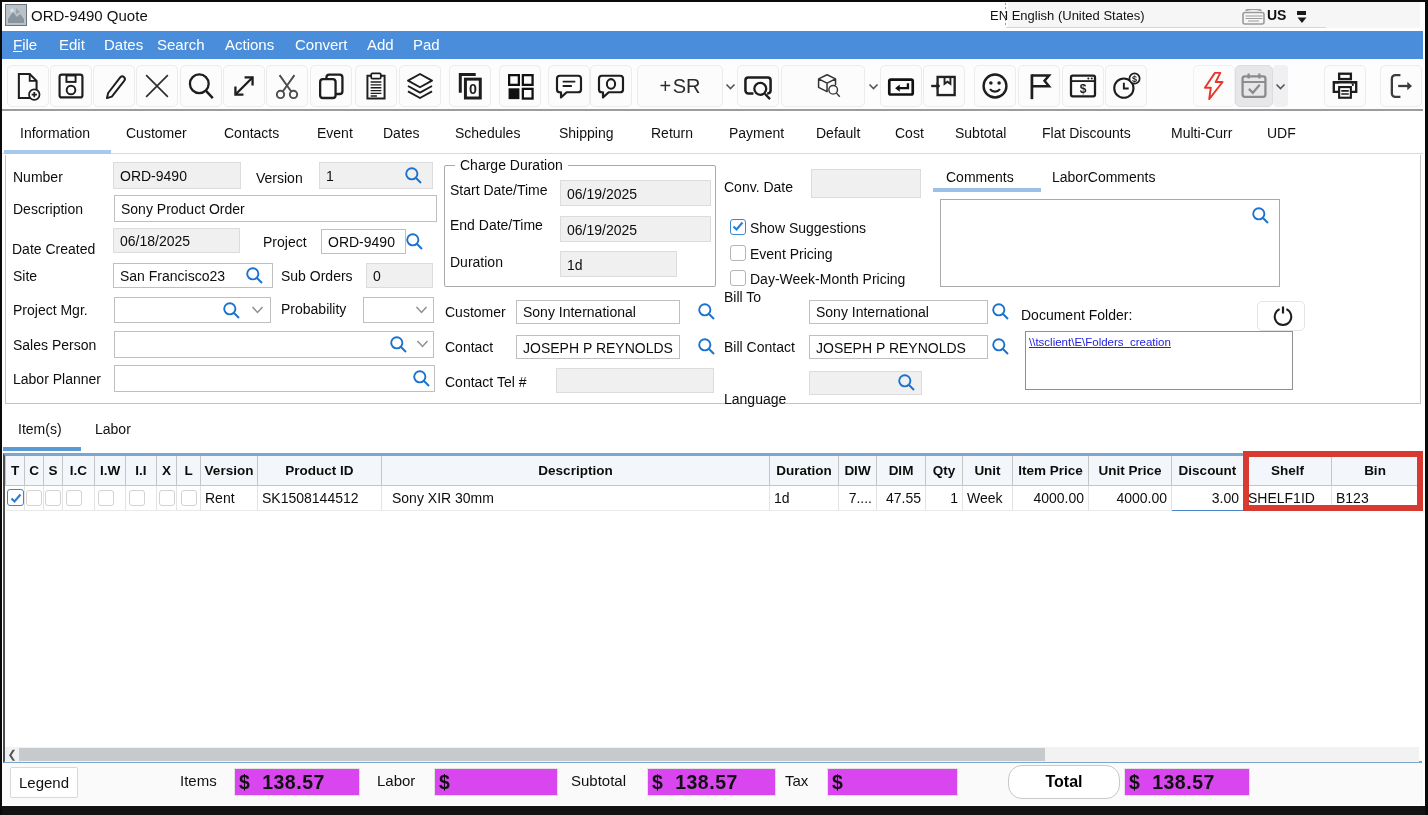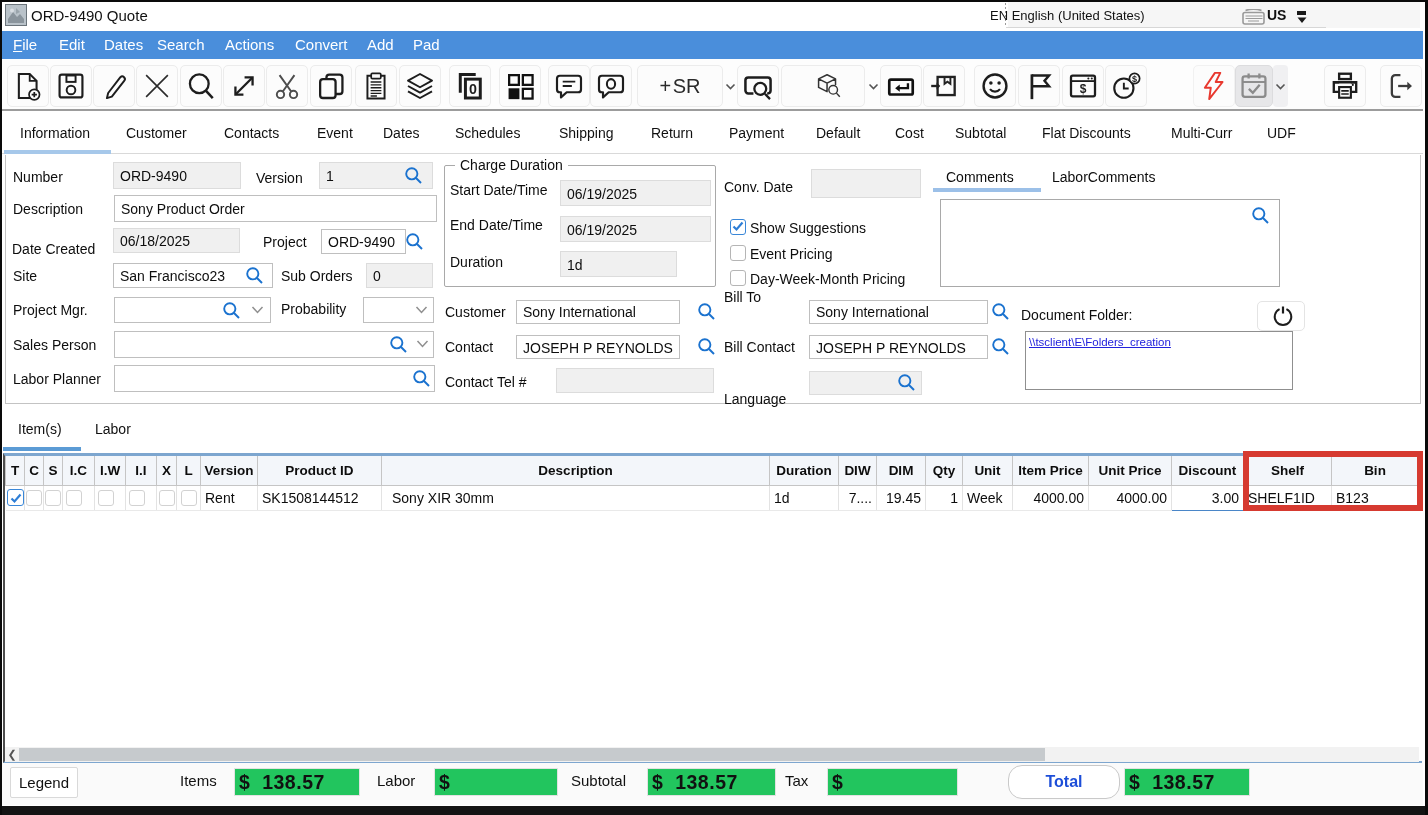--- a/index.html
+++ b/index.html
@@ -60,24 +60,24 @@
 #tbl td.num { text-align:right; }
 #redbox { left:1243px; top:451px; width:180px; height:60px; border:6px solid #d63a30; }
 .gridcb { position:relative; width:16px; height:16px; border-color:#d2d2d2; margin:0 auto; }
 #dcell { border:1.5px solid #4a86c8 !important; }
 
 #hscroll { left:5px; top:747px; width:1414px; height:15px; background:#f2f2f2; }
 #hthumb { left:14px; top:1px; width:1026px; height:13px; background:#c6cacd; }
 #harrow { left:0; top:0; width:14px; height:15px; color:#555; font-size:11px; text-align:center; line-height:15px; }
 
 #footer { left:0; top:763px; width:1423px; height:42px; background:#fafafa; }
-.ffield { position:absolute; top:5px; height:28px; background:#22c55e; border:1px solid #e2e2e2; font-size:19.5px; font-weight:bold; color:#111; padding:2px 0 0 4px; letter-spacing:0.5px; }
+.ffield { position:absolute; top:5px; height:28px; background:#d946ef; border:1px solid #e2e2e2; font-size:19.5px; font-weight:bold; color:#111; padding:2px 0 0 4px; letter-spacing:0.5px; }
 .flbl { position:absolute; top:9px; font-size:15px; color:#111; }
 #legendbtn { left:10px; top:4px; width:68px; height:31px; background:#fff; border:1px solid #d9d9d9; border-radius:2px; font-size:15px; text-align:center; line-height:29px; color:#111; }
-#totalbox { left:1008px; top:2px; width:112px; height:34px; background:#fff; border:1px solid #c9c9c9; border-radius:14px; font-size:16px; font-weight:bold; text-align:center; line-height:32px; color:#1d4ed8; }
+#totalbox { left:1008px; top:2px; width:112px; height:34px; background:#fff; border:1px solid #c9c9c9; border-radius:14px; font-size:16px; font-weight:bold; text-align:center; line-height:32px; color:#000000; }
 #blackbar { left:0px; top:806px; width:1428px; height:9px; background:#131313; }
 </style>
 </head>
 <body>
 <div id="win">
   <div id="titlebar" class="abs"></div>
   <div id="appicon" class="abs">
       <svg width="20" height="20" viewBox="0 0 20 20" style="position:absolute;left:0;top:0">
         <rect x="0" y="0" width="20" height="20" fill="#b9c2c9"></rect>
         <path d="M2 14 L7 7 L11 12 L14 9 L18 14 V18 H2 z" fill="#8a949c"></path>
@@ -529,21 +529,21 @@
               <div class="cb gridcb"></div>
             </td>
         <td style="padding:0 1px">
               <div class="cb gridcb"></div>
             </td>
         <td>Rent</td>
             <td>SK1508144512</td>
             <td style="padding-left:10px">Sony XIR 30mm</td>
             <td>1d</td>
         <td class="num">7....</td>
-            <td class="num">19.45</td>
+            <td class="num">47.55</td>
             <td class="num">1</td>
             <td>Week</td>
         <td class="num">4000.00</td>
             <td class="num">4000.00</td>
             <td class="num" id="dcell">3.00</td>
             <td>SHELF1ID</td>
             <td>B123</td>
       </tr>
     </tbody>
       </table>

